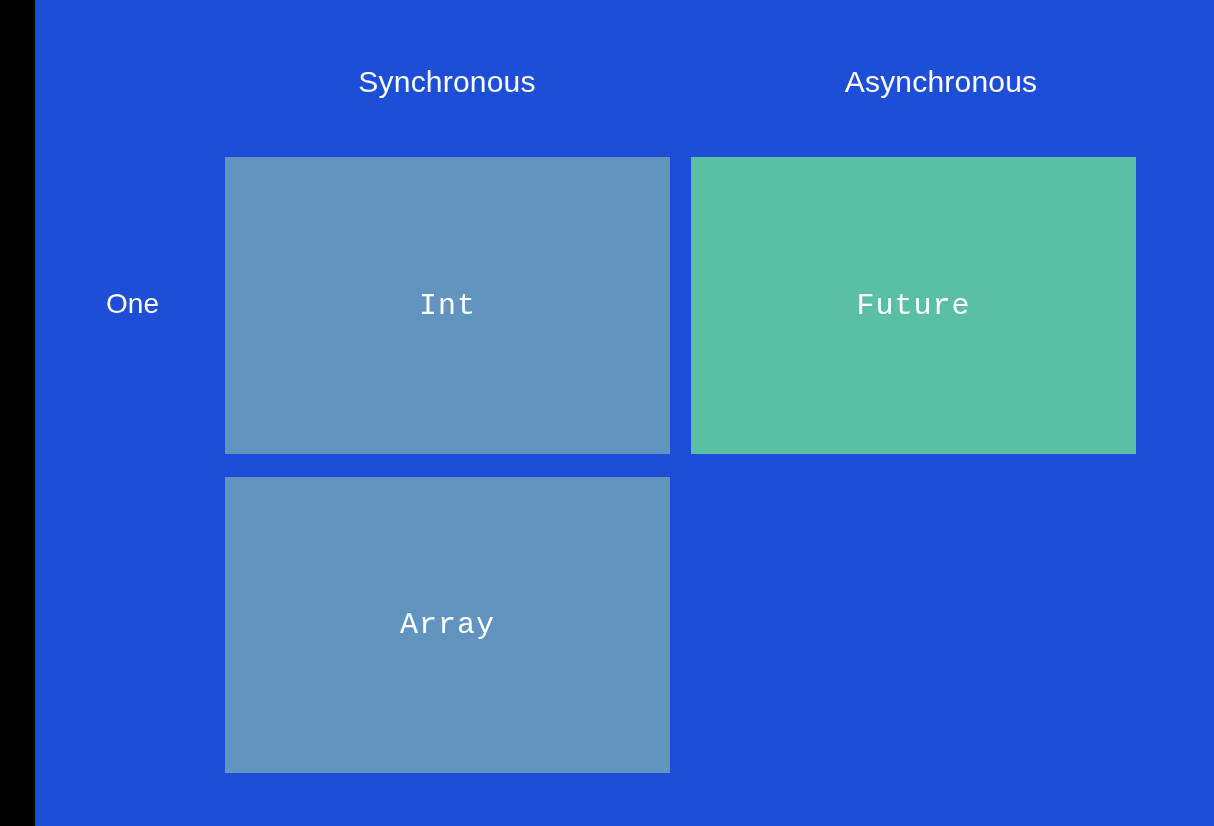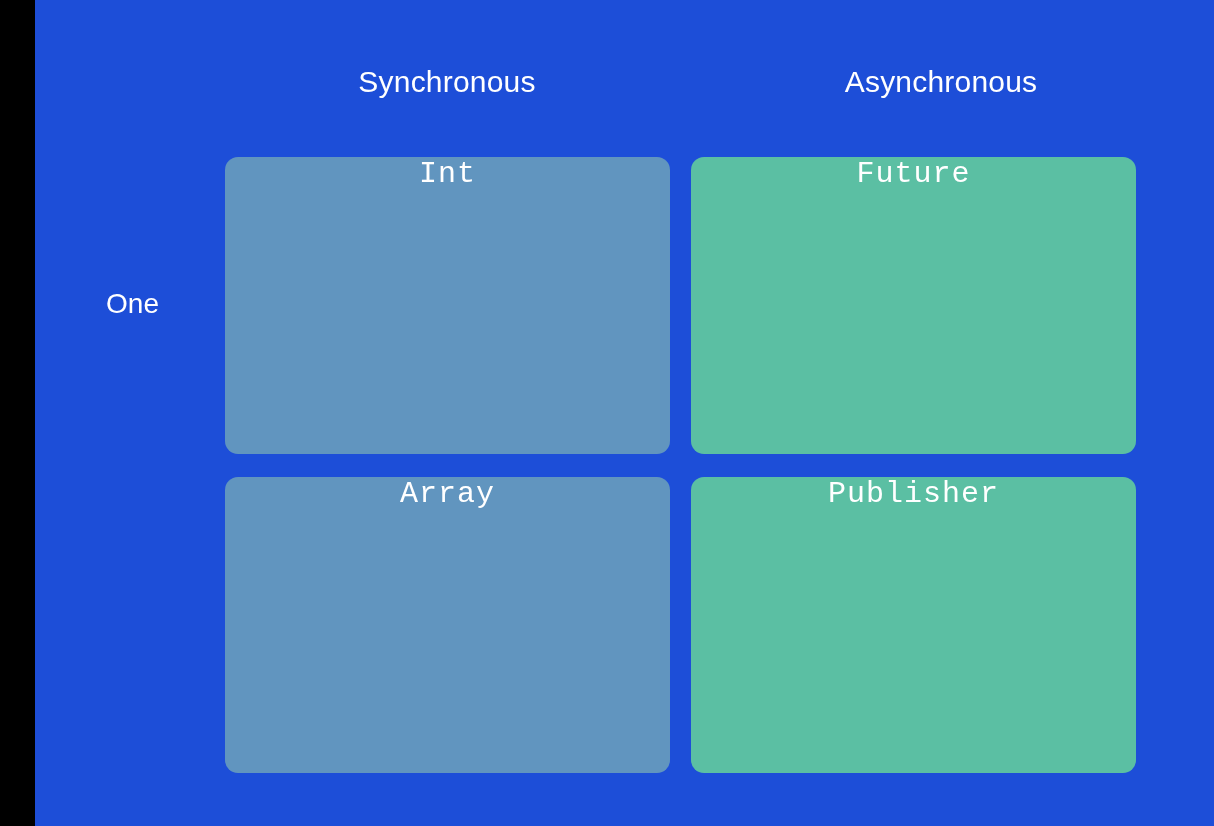--- a/index.html
+++ b/index.html
@@ -60,23 +60,23 @@
     top: 606px;
     height: 40px;
     line-height: 40px;
     font-size: 31px;
   }
 
   
   .cell {
     position: absolute;
     display: flex;
+    align-items: center;
     justify-content: center;
     box-sizing: border-box;
-    border-radius: 13px;
   }
   .cell-label {
     font-family: "Liberation Mono", "DejaVu Sans Mono", monospace;
     font-size: 30px;
     font-weight: 400;
     color: #ffffff;
     letter-spacing: 1px;
     white-space: nowrap;
   }
 
@@ -102,17 +102,14 @@
   </div>
 
   <div class="cell r2 c1" style="background-color: rgb(97, 149, 191);">
     <span class="cell-label">Array</span>
   </div>
 
   <div class="cell r1 c2" style="background-color: rgb(91, 191, 163);">
     <span class="cell-label">Future</span>
   </div>
 
-  <div class="cell r2 c2" style="background-color: rgb(91, 191, 163);">
-    <span class="cell-label">Publisher</span>
-  </div>
 
 </div>
 
 </body></html>

